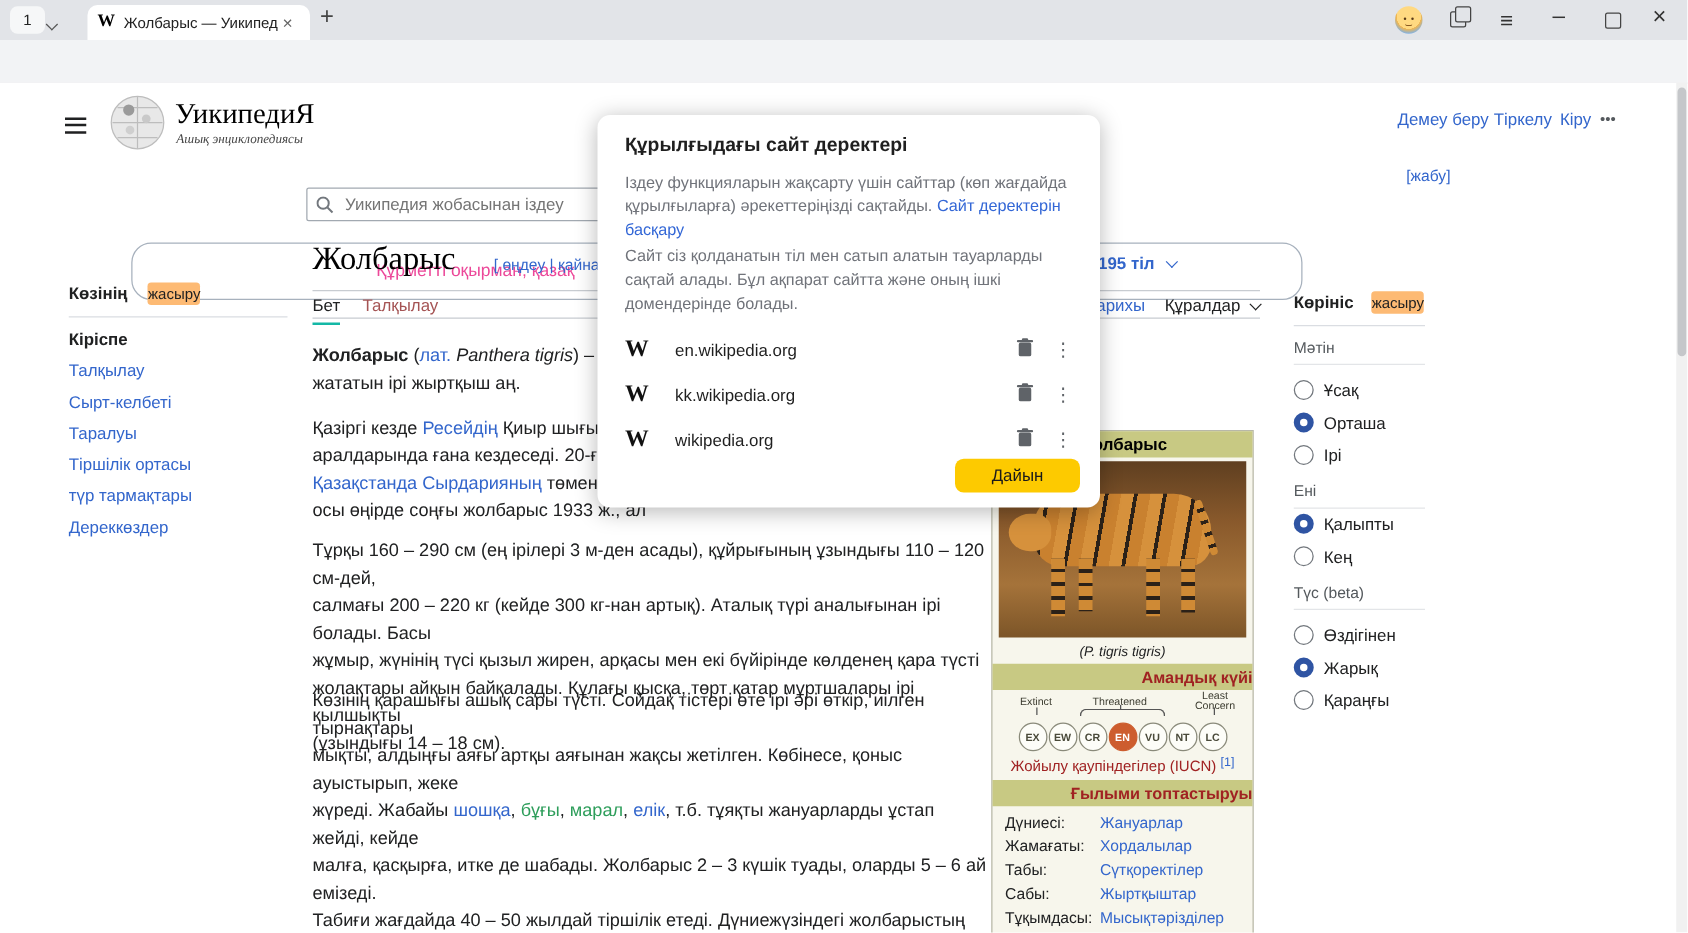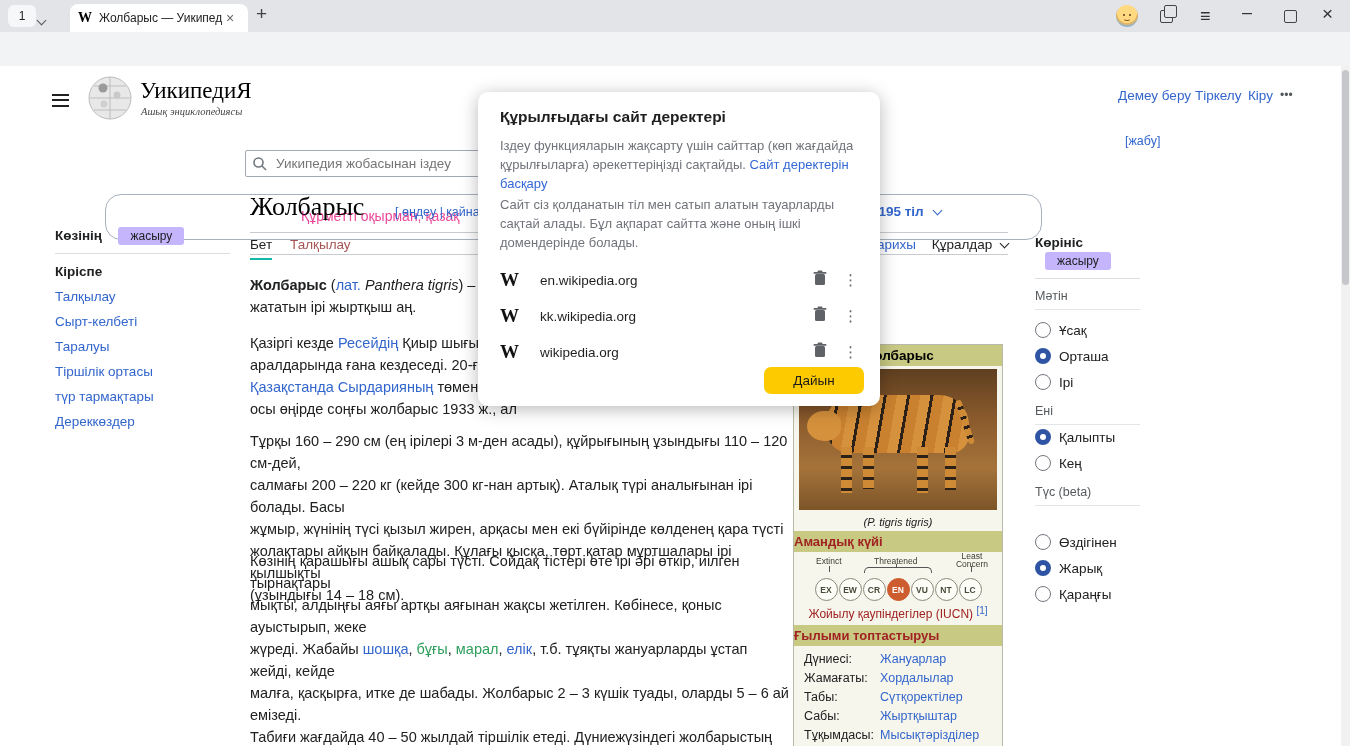--- a/index.html
+++ b/index.html
@@ -45,34 +45,34 @@
   .search{left:245px;top:84px;width:372px;height:27px;border:1px solid #a2a9b1;border-radius:2px 0 0 2px;
           background:#fff;box-sizing:border-box;display:flex;align-items:center}
   .search input{border:none;outline:none;flex:1;font-size:13.5px;color:#444;
                 font-family:"Liberation Sans",sans-serif;background:transparent}
   .searchbtn{left:617px;top:84px;width:70px;height:27px;background:#f8f9fa;border:1px solid #a2a9b1;box-sizing:border-box}
   .toplink{font-size:13.5px;color:#3366cc;text-decoration:none}
   .banner{left:105px;top:128px;width:935px;height:44px;border:1px solid #a7b1bd;border-radius:16px;background:#fff}
   .bannertext{left:195px;top:13px;font-size:14px;color:#ec4899}
   .hr{height:1px;background:#c8ccd1}
   .toclink{font-size:13.5px;color:#3366cc}
-  .pill{background:#c4b5fd;border-radius:3px;padding:2px 12px;font-size:12px;color:#202122}
+  .pill{background:#fdba74;border-radius:3px;padding:2px 0;font-size:12px;color:#202122}
   .wtitle{font-family:"Liberation Serif","DejaVu Serif",serif;font-size:26px;color:#000}
   .editlinks{font-size:12.5px;color:#3366cc}
   .lang{color:#3366cc;font-size:13.5px;font-weight:bold}
   .tabpage{font-size:13.5px;color:#202122;border-bottom:2px solid #14b8a6;padding-bottom:6px}
   .tabtalk{font-size:13.5px;color:#a55454}
   .para{white-space:pre-line;font-size:14.5px;line-height:22px;color:#202122;width:540px}
   .blue{color:#3366cc}
   .green{color:#2e9e5b}
   .sup{font-size:10px;vertical-align:4px;color:#3366cc}
   
   .infobox{left:793px;top:278px;width:210px;border:1px solid #b8b8a8;background:#f7f6ec;box-sizing:border-box;font-size:12.5px}
   .ibhead{background:#c8c983;text-align:center;font-weight:bold;padding:3px 0;color:#000;font-size:13.5px}
-  .ibred{background:#c8c983;text-align:left;font-weight:bold;padding:3px 0;color:#a02222;font-size:13px}
+  .ibred{background:#c8c983;text-align:right;font-weight:bold;padding:3px 0;color:#a02222;font-size:13px}
   .tiger{position:relative;width:198px;height:141px;margin:3px auto;overflow:hidden;
          background:linear-gradient(180deg,#5f3f20 0%,#8a5a2c 35%,#a5733a 70%,#7c5528 100%)}
   .tbody{position:absolute;left:28px;top:26px;width:142px;height:58px;border-radius:26px 30px 18px 22px;
          background:repeating-linear-gradient(100deg,#d6913c 0 10px,#2b2118 10px 13px,#c9812f 13px 23px)}
   .thead{position:absolute;left:8px;top:42px;width:34px;height:30px;border-radius:50% 40% 45% 50%;background:#d6913c}
   .tleg{position:absolute;top:78px;width:11px;height:46px;
         background:repeating-linear-gradient(180deg,#cf8a35 0 8px,#2b2118 8px 11px)}
   .ttail{position:absolute;left:163px;top:30px;width:6px;height:46px;border-radius:4px;transform:rotate(-18deg);
          background:repeating-linear-gradient(180deg,#cf8a35 0 7px,#2b2118 7px 10px)}
   .caption{text-align:center;font-style:italic;font-size:11px;color:#202122;padding:3px 0}
@@ -404,21 +404,21 @@
     <div class="optrow" style="margin-top:4px">
         <span class="radio sel"></span>
         <span>Қалыпты</span>
       </div>
     <div class="optrow" style="margin-top:10px">
         <span class="radio"></span>
         <span>Кең</span>
       </div>
     <div class="applabel" style="margin-top:14px">Түс (beta)</div>
     <div class="hr" style="margin-top:6px;background:#e3e5e8"></div>
-    <div class="optrow" style="margin-top:28px">
+    <div class="optrow" style="margin-top:12px">
         <span class="radio"></span>
         <span>Өздігінен</span>
       </div>
     <div class="optrow" style="margin-top:10px">
         <span class="radio sel"></span>
         <span>Жарық</span>
       </div>
     <div class="optrow" style="margin-top:10px">
         <span class="radio"></span>
         <span>Қараңғы</span>

